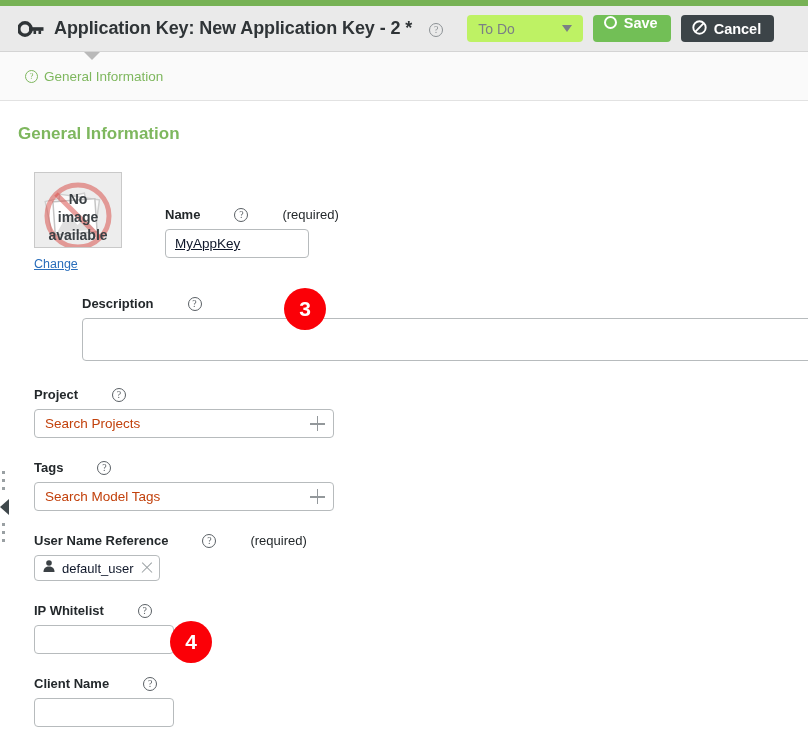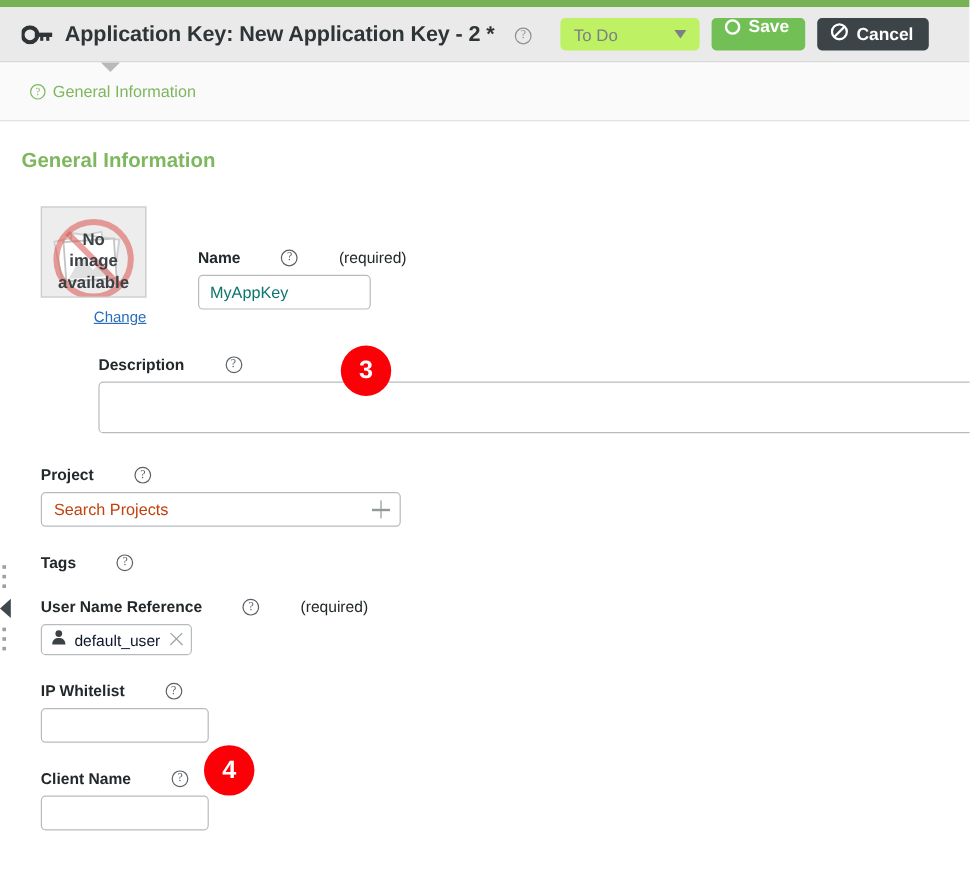--- a/index.html
+++ b/index.html
@@ -162,21 +162,21 @@
     height: 76px;
     background: #ededed;
     border: 1px solid #c9c9c9;
     position: relative;
     overflow: hidden;
   }
   .thumb-svg { position: absolute; top: 0; left: 0; }
   .change-link {
     display: block;
     width: 88px;
-    text-align: right;
+    text-align: left;
     color: #2a6ebb;
     text-decoration: underline;
     font-size: 12.5px;
     margin-top: 9px;
     cursor: pointer;
   }
 
   .name-block { margin-left: 43px; padding-top: 35px; }
 
   .field-label {
@@ -197,25 +197,26 @@
     border-color: #5a6065;
     color: #5a6065;
     margin-left: 6px;
   }
 
   .txt-input {
     border: 1px solid #b7bbbd;
     border-radius: 4px;
     height: 29px;
     font-size: 13.5px;
-    color: #0f766e;
+    color: #0f172a;
     padding: 0 9px;
     background: #fff;
     font-family: "Liberation Sans", sans-serif;
     outline: none;
+    text-decoration: underline;
   }
   .txt-input::placeholder { color: #8e9396; }
 
   .input-name { width: 144px; }
 
   .desc-block { margin-top: 25px; padding-left: 48px; }
   .desc-area {
     width: 773px;
     height: 43px;
     border: 1px solid #b7bbbd;
@@ -430,20 +431,24 @@
         <span class="ph">Search Projects</span>
         <span class="plus-icon"></span>
       </div>
     </div>
 
     <div class="block-gap">
       <div class="field-label">
         <span>Tags</span>
         <span class="help-circle dark">?</span>
       </div>
+      <div class="search-field">
+        <span class="ph">Search Model Tags</span>
+        <span class="plus-icon"></span>
+      </div>
     </div>
 
     <div class="block-gap">
       <div class="field-label">
         <span>User Name Reference</span>
         <span class="help-circle dark">?</span>
         <span class="req">(required)</span>
       </div>
       <div class="chip">
         <span>

